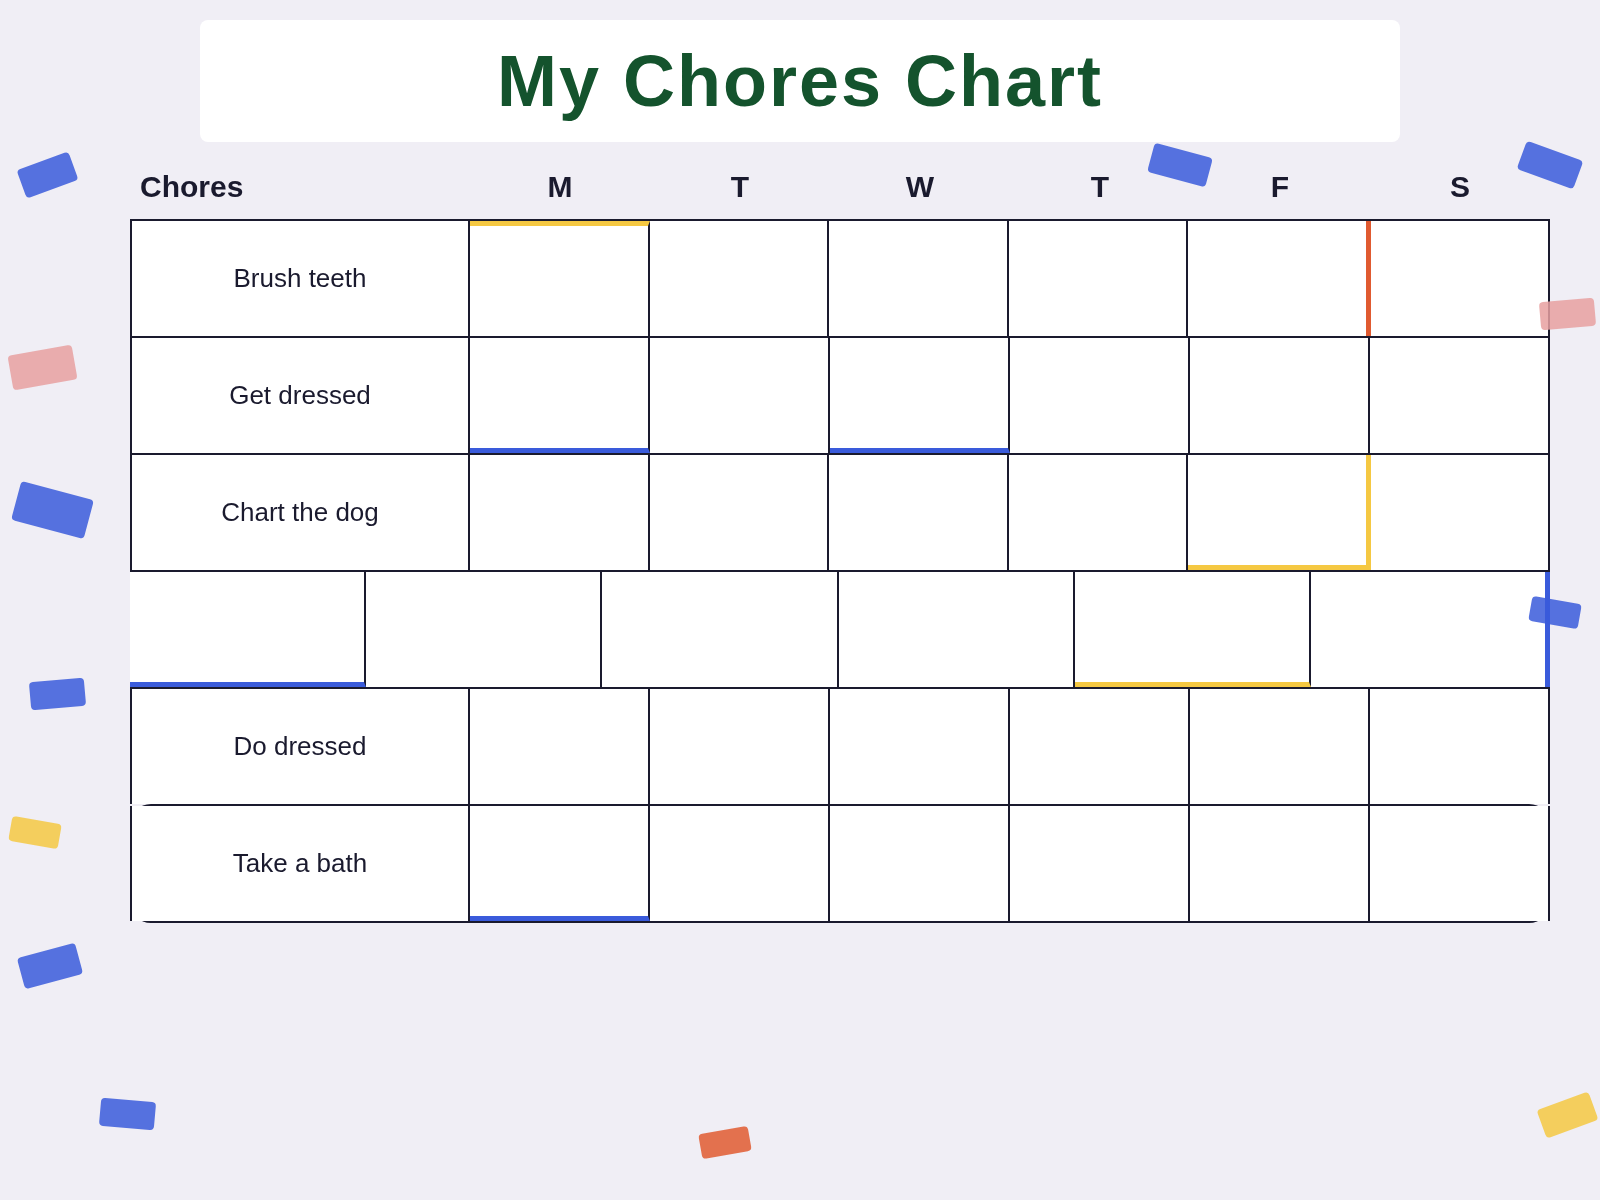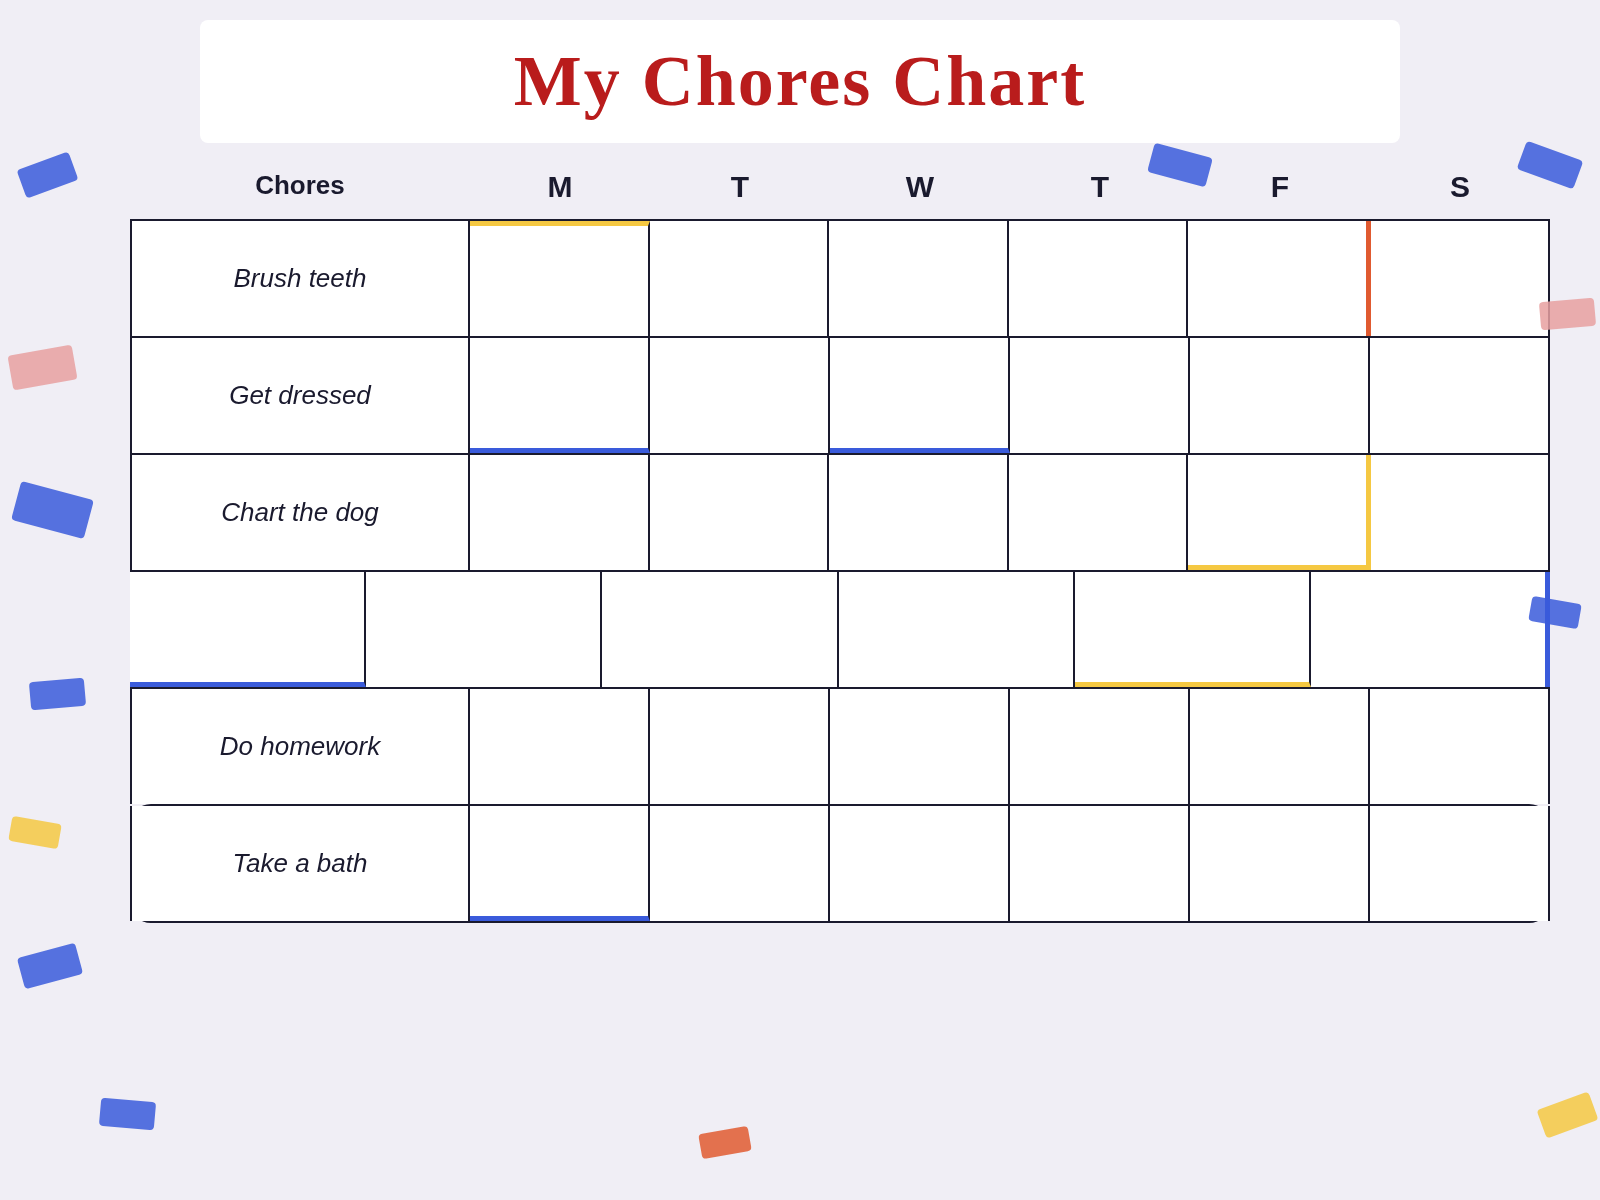--- a/index.html
+++ b/index.html
@@ -27,44 +27,43 @@
       right: 200px;
       background: white;
       text-align: center;
       padding: 20px 40px;
       border-radius: 8px;
     }
 
     .title-text {
       font-size: 72px;
       font-weight: 900;
-      font-family: Liberation Serif, serif;
-      color: #b91c1c;
+      font-family: Liberation Sans, sans-serif;
+      color: #14532d;
       letter-spacing: 2px;
     }
 
     
     .chart-container {
       position: absolute;
       top: 155px;
       left: 130px;
       right: 50px;
       bottom: 30px;
     }
 
     
     .header-row {
       display: flex;
       margin-bottom: 0;
     }
 
     .header-chores {
       width: 340px;
-      text-align: center;
-      font-size: 26px;
+      font-size: 30px;
       font-weight: 900;
       font-family: 'Arial Black', sans-serif;
       padding: 15px 10px;
       color: #1a1a2e;
     }
 
     .header-day {
       flex: 1;
       text-align: center;
       font-size: 30px;
@@ -90,21 +89,20 @@
       min-height: 115px;
       background: white;
       border-left: 2px solid #1a1a2e;
       border-right: 2px solid #1a1a2e;
       display: flex;
       align-items: center;
       justify-content: center;
       font-size: 26px;
       font-family: 'Arial', sans-serif;
       color: #1a1a2e;
-      font-style: italic;
     }
 
     .day-cell {
       flex: 1;
       min-height: 115px;
       background: white;
       border-right: 2px solid #1a1a2e;
       position: relative;
     }
 
@@ -168,21 +166,21 @@
   <div class="grid-row">
     <div class="day-cell border-blue-bottom"></div>
     <div class="day-cell"></div>
     <div class="day-cell"></div>
     <div class="day-cell"></div>
     <div class="day-cell border-yellow-bottom"></div>
     <div class="day-cell border-blue-right"></div>
   </div>
 
   <div class="grid-row">
-    <div class="chore-cell">Do homework</div>
+    <div class="chore-cell">Do dressed</div>
     <div class="day-cell"></div>
     <div class="day-cell"></div>
     <div class="day-cell"></div>
     <div class="day-cell"></div>
     <div class="day-cell"></div>
     <div class="day-cell"></div>
   </div>
 
   <div class="grid-row">
     <div class="chore-cell">Take a bath</div>

